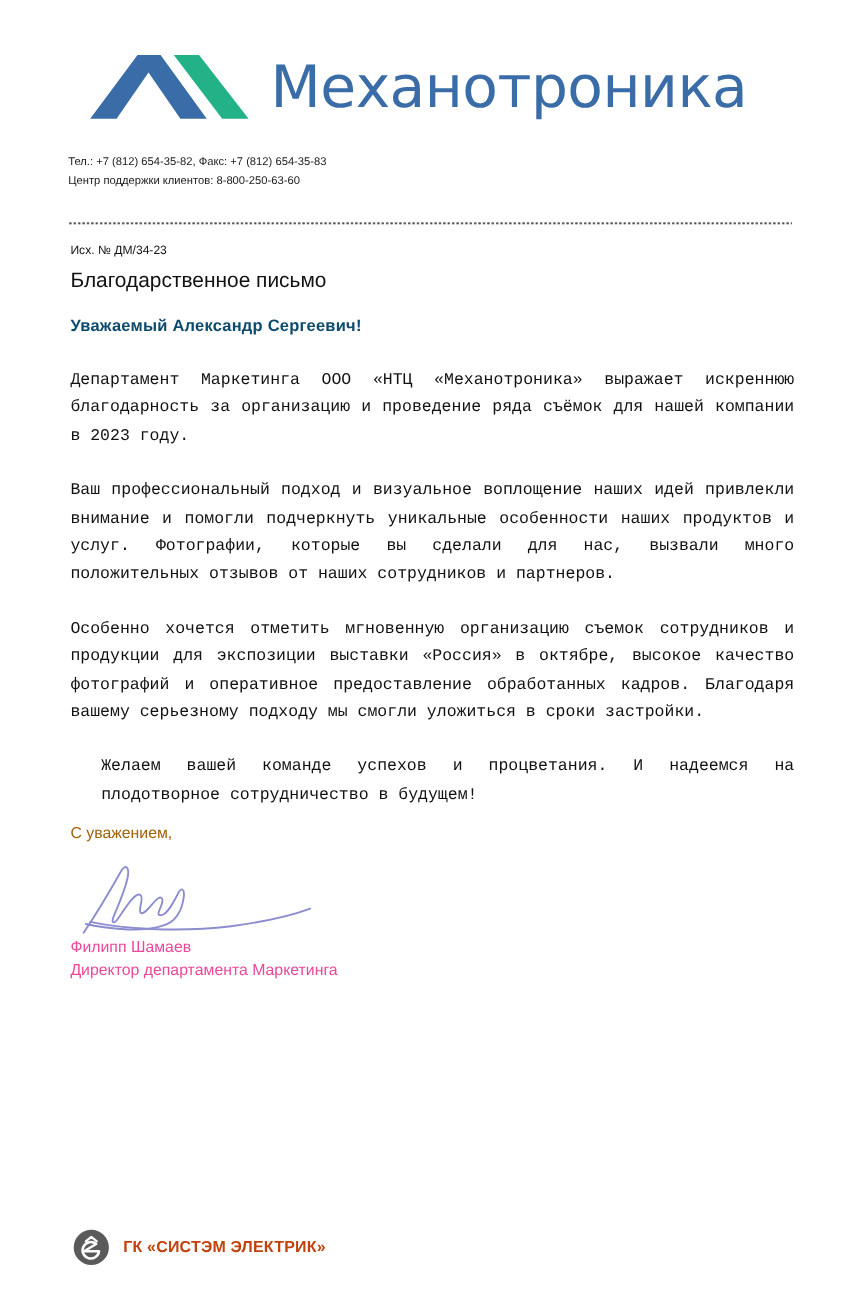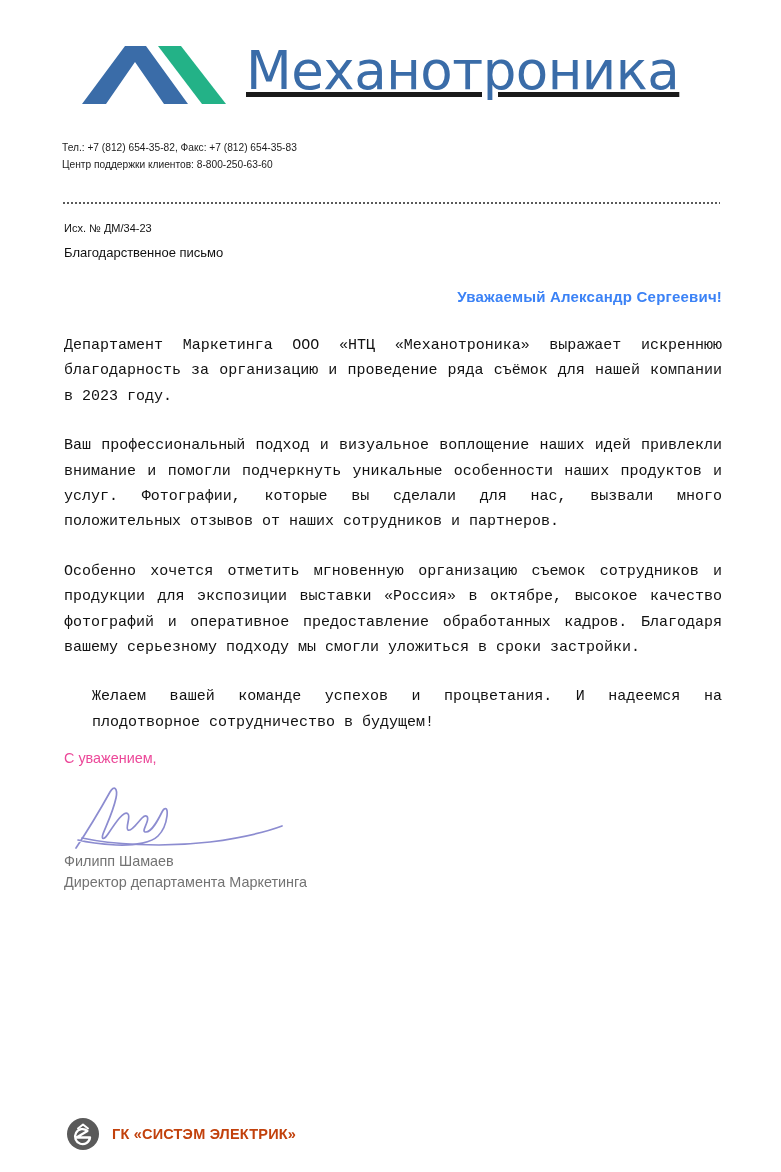--- a/index.html
+++ b/index.html
@@ -23,22 +23,21 @@
   }
 
   
   .letterhead {
     position: absolute;
     left: 78px;
     top: 44px;
     width: 640px;
     height: 70px;
     display: flex;
-    align-items: flex-start;
-    text-decoration: underline;
+    align-items: center;
   }
   .logo-mark {
     width: 152px;
     height: 62px;
     flex: 0 0 auto;
   }
   .logo-word {
     font-size: 53px;
     line-height: 1;
     letter-spacing: -0.5px;
@@ -85,72 +84,72 @@
     position: absolute;
     left: 64px;
     top: 222px;
     font-size: 11px;
     color: #111;
   }
   .doc-title {
     position: absolute;
     left: 64px;
     top: 245px;
-    font-size: 13px;
+    font-size: 19px;
     color: #111;
   }
 
   
   .body-block {
     position: absolute;
     left: 64px;
     top: 288px;
     width: 658px;
   }
   .salutation {
-    text-align: right;
+    text-align: left;
     font-size: 15px;
     font-weight: bold;
-    color: #3b82f6;
+    color: #0c4a6e;
     margin: 0 0 28px 0;
     letter-spacing: 0.2px;
   }
   .para {
     text-align: justify;
     text-justify: inter-word;
     font-size: 15px;
     line-height: 25.4px;
     color: #111;
     margin: 0 0 24px 0;
     font-family: Liberation Mono, monospace;
   }
   .para:last-child { margin-bottom: 0; margin-left: 28px; }
 
   
   .closing {
     position: absolute;
     left: 64px;
     top: 750px;
     font-size: 14.4px;
-    color: #ec4899;
+    color: #a16207;
   }
   .signature {
     position: absolute;
     left: 70px;
     top: 786px;
     width: 220px;
     height: 66px;
   }
   .signer {
     position: absolute;
     left: 64px;
     top: 851px;
     font-size: 14.4px;
     line-height: 21px;
-    color: #737373;
+    color: #ec4899;
   }
   .signer .role { display: block; }
 
   
   .footer {
     position: absolute;
     left: 66px;
     top: 1117px;
     display: flex;
     align-items: center;

